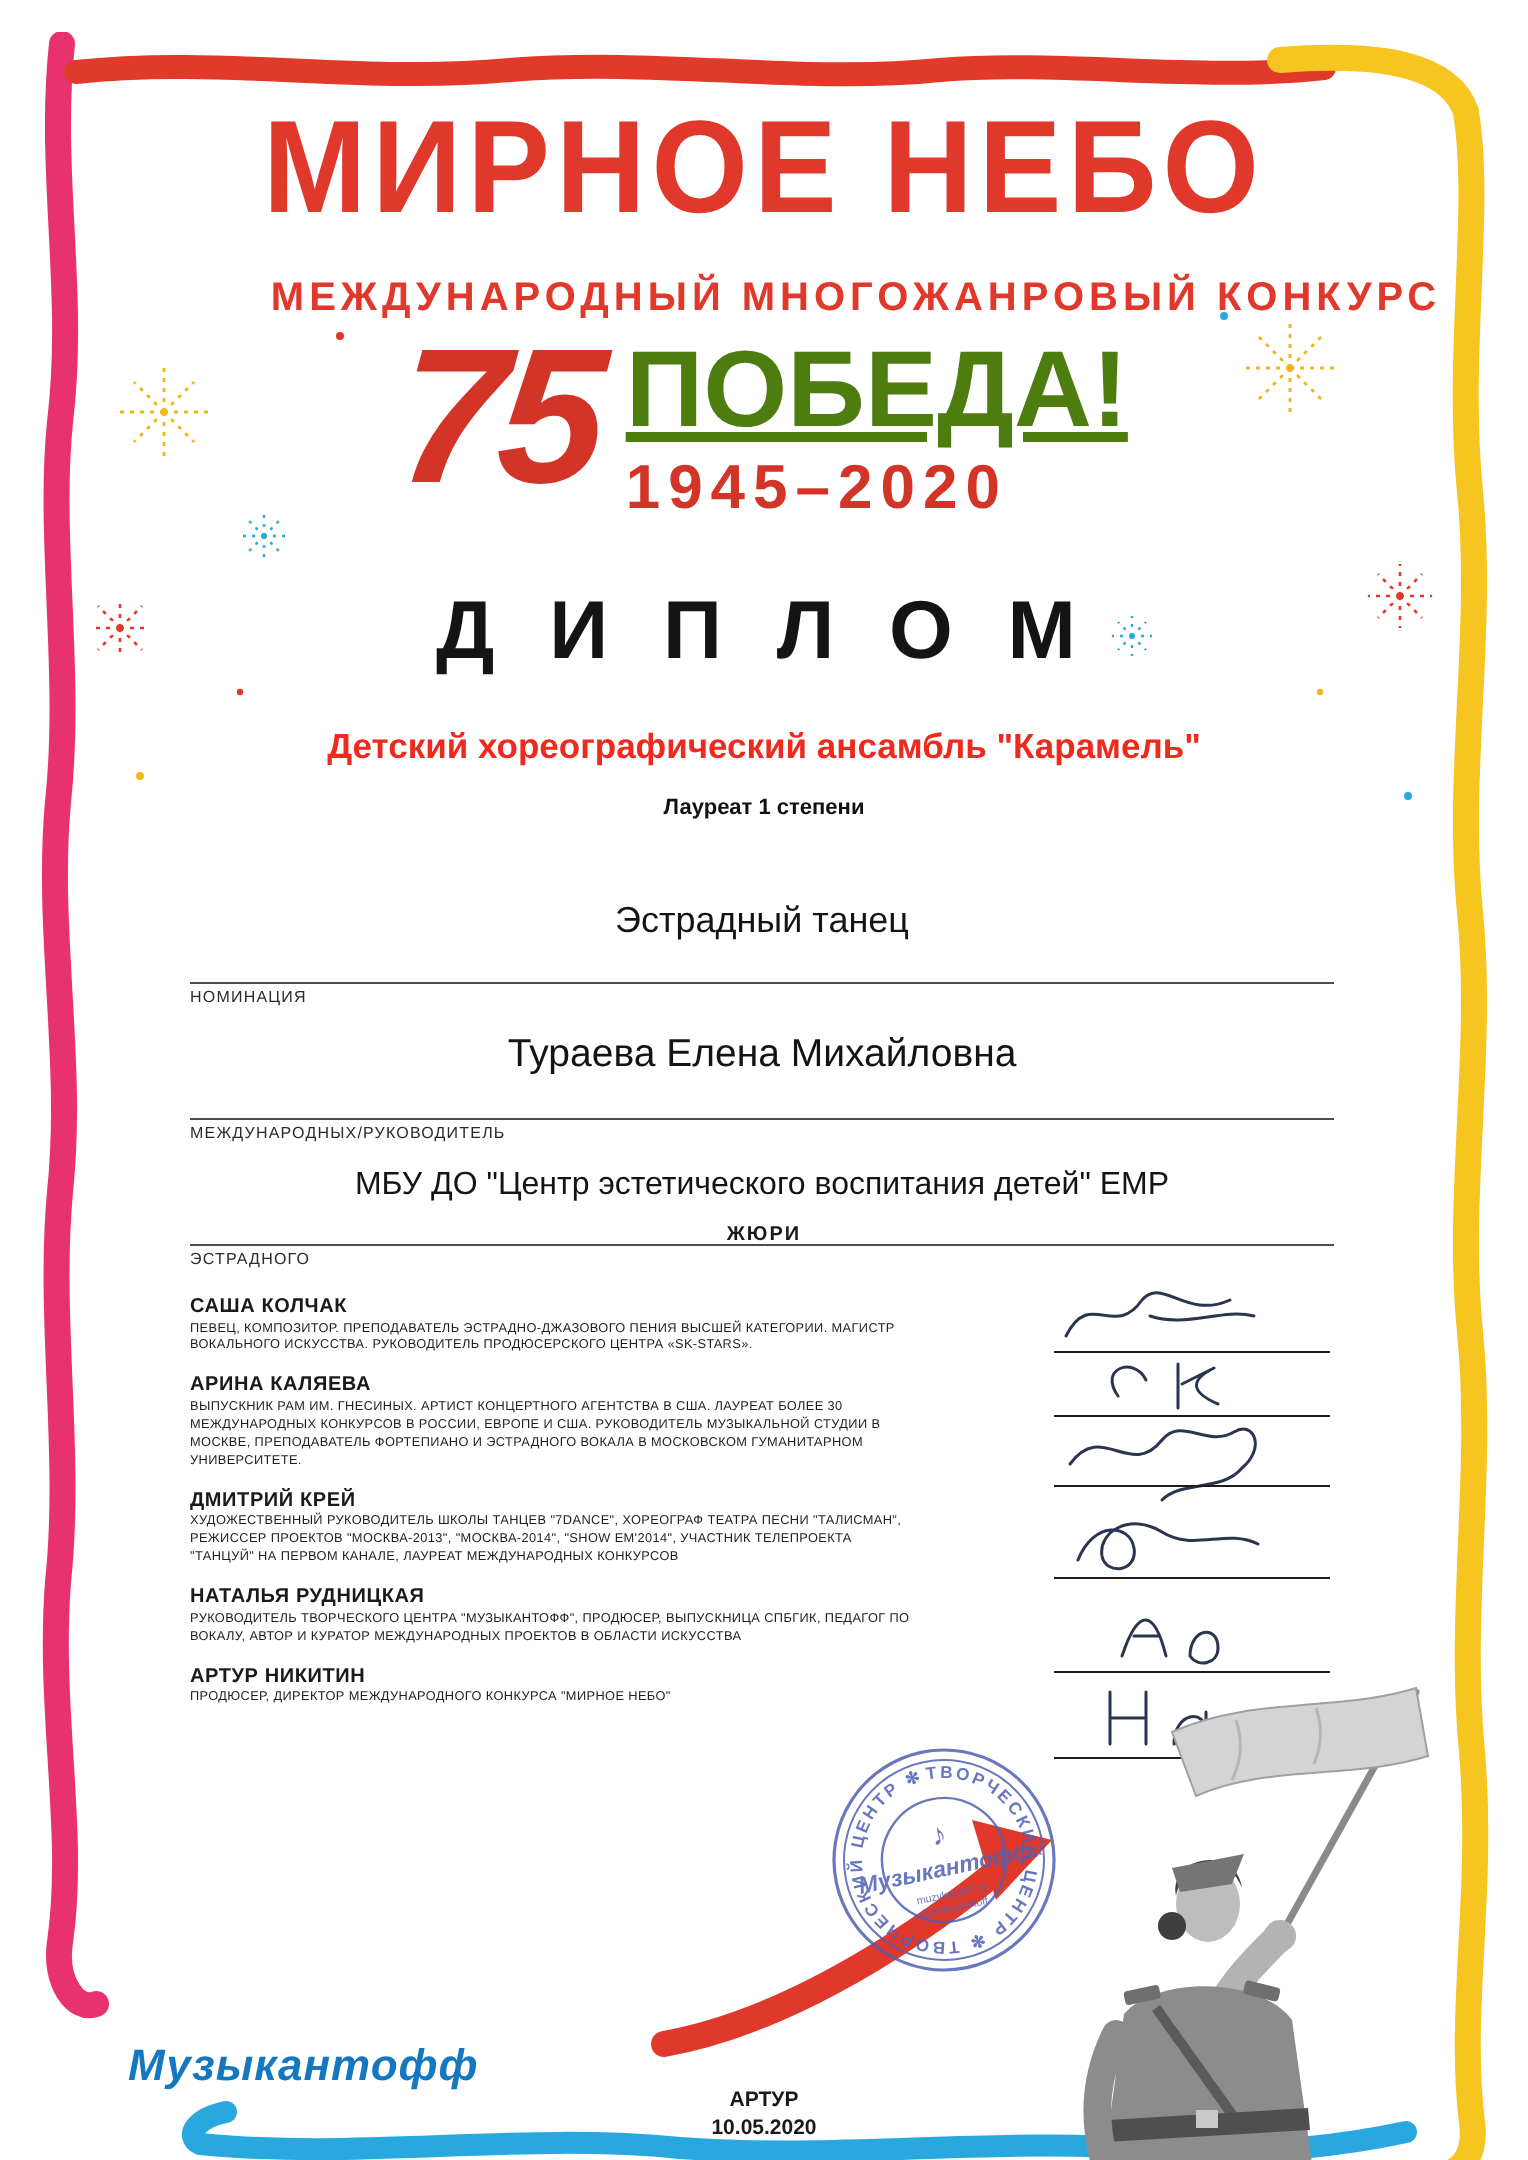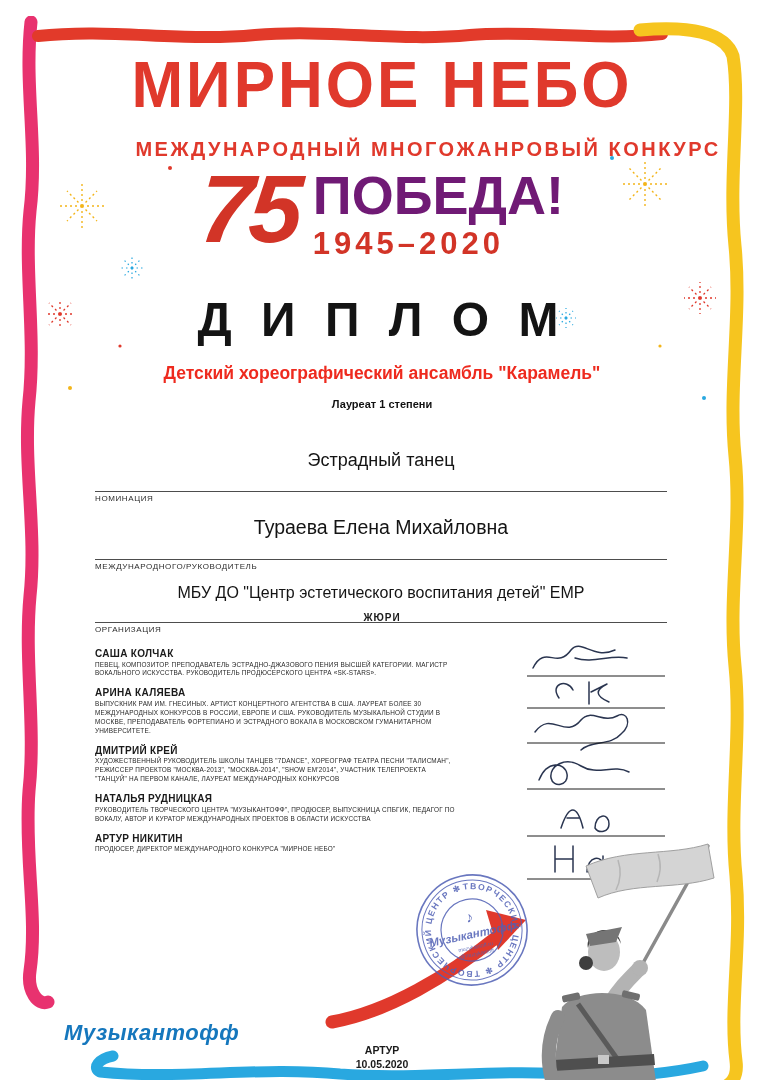--- a/index.html
+++ b/index.html
@@ -18,26 +18,26 @@
     top:122px;left:0;width:100%;text-align:center;
     font-size:20px;font-weight:bold;letter-spacing:2.5px;color:#e0392c;padding-left:46px;
   }
   
   .victory{top:152px;left:0;width:100%;display:flex;justify-content:center;align-items:flex-start;gap:14px;}
   .v-num{
     font-size:96px;font-weight:bold;font-style:italic;color:#d23427;line-height:.85;
     transform:skewX(-4deg);letter-spacing:-4px;
   }
   .v-col{display:flex;flex-direction:column;align-items:flex-start;}
-  .v-word{font-size:54px;font-weight:bold;color:#701a75;line-height:1;}
+  .v-word{font-size:54px;font-weight:bold;color:#4d7c0f;line-height:1;text-decoration:underline;}
   .v-years{font-size:31px;font-weight:bold;color:#d23427;letter-spacing:4px;margin-top:4px;}
   
   .diplom{
     top:276px;left:0;width:100%;text-align:center;
-    font-size:48px;font-weight:bold;color:#141414;letter-spacing:8px;
+    font-size:41px;font-weight:bold;color:#141414;letter-spacing:8px;
   }
   .recipient{
     top:347px;left:0;width:100%;text-align:center;
     font-size:17.5px;font-weight:bold;color:#ee2a1e;
   }
   .degree{
     top:382px;left:0;width:100%;text-align:center;
     font-size:11px;font-weight:bold;color:#111;
   }
   
@@ -167,25 +167,25 @@
   <div class="abs z2 recipient">Детский хореографический ансамбль "Карамель"</div>
   <div class="abs z2 degree">Лауреат 1 степени</div>
 
   <div class="abs z2 fields">
     <div class="field">
       <div class="field-value v-md">Эстрадный танец</div>
       <div class="field-label">НОМИНАЦИЯ</div>
     </div>
     <div class="field">
       <div class="field-value v-lg">Тураева Елена Михайловна</div>
-      <div class="field-label">МЕЖДУНАРОДНОГО/РУКОВОДИТЕЛЬ</div>
+      <div class="field-label">МЕЖДУНАРОДНЫХ/РУКОВОДИТЕЛЬ</div>
     </div>
     <div class="field">
       <div class="field-value v-sm">МБУ ДО "Центр эстетического воспитания детей" ЕМР</div>
-      <div class="field-label">ОРГАНИЗАЦИЯ</div>
+      <div class="field-label">ЭСТРАДНОГО</div>
     </div>
   </div>
 
   <div class="abs z2 jury-heading">ЖЮРИ</div>
   <div class="abs z2 jury-list">
     <div class="jury-member">
       <div class="jury-name">САША КОЛЧАК</div>
       <div class="jury-bio">ПЕВЕЦ, КОМПОЗИТОР. ПРЕПОДАВАТЕЛЬ ЭСТРАДНО-ДЖАЗОВОГО ПЕНИЯ ВЫСШЕЙ КАТЕГОРИИ. МАГИСТР ВОКАЛЬНОГО ИСКУССТВА. РУКОВОДИТЕЛЬ ПРОДЮСЕРСКОГО ЦЕНТРА «SK-STARS».</div>
     </div>
     <div class="jury-member">

